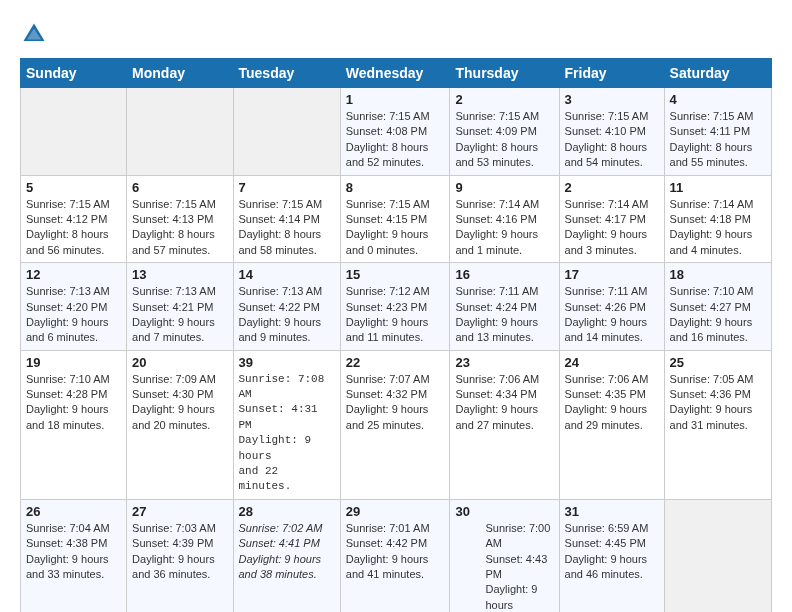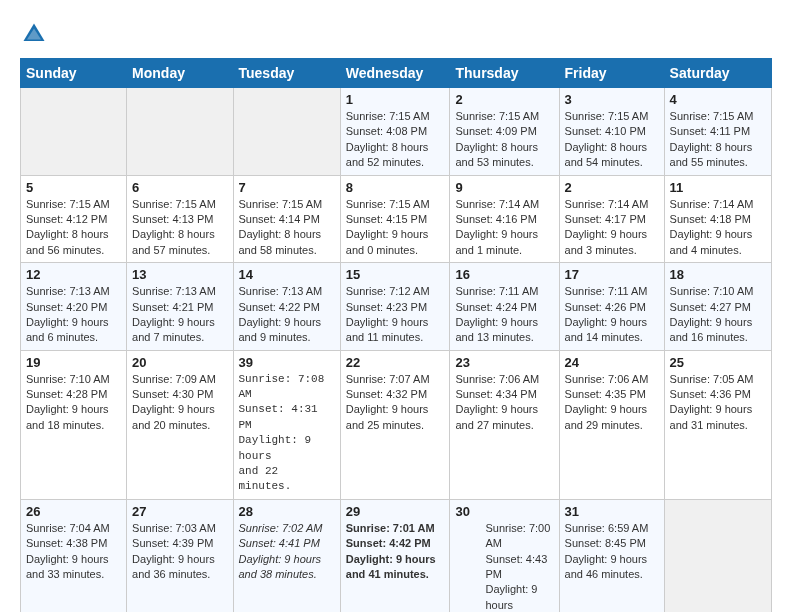--- a/index.html
+++ b/index.html
@@ -330,35 +330,35 @@
         </td>
         <td>
           <div class="day-number">28</div>
           <div class="day-info" style="white-space: pre-line; font-style: italic;">Sunrise: 7:02 AM
 Sunset: 4:41 PM
 Daylight: 9 hours
 and 38 minutes.</div>
         </td>
         <td>
           <div class="day-number">29</div>
-          <div class="day-info" style="white-space: pre-line; font-weight: bold;">Sunrise: 7:01 AM
+          <div class="day-info" style="white-space: pre-line;">Sunrise: 7:01 AM
 Sunset: 4:42 PM
 Daylight: 9 hours
 and 41 minutes.</div>
         </td>
         <td>
           <div class="day-number">30</div>
           <div class="day-info" style="white-space: pre-line; margin-left: 30px;">Sunrise: 7:00 AM
 Sunset: 4:43 PM
 Daylight: 9 hours
 and 43 minutes.</div>
         </td>
         <td>
           <div class="day-number">31</div>
           <div class="day-info" style="white-space: pre-line;">Sunrise: 6:59 AM
-Sunset: 8:45 PM
+Sunset: 4:45 PM
 Daylight: 9 hours
 and 46 minutes.</div>
         </td>
         <td class="empty-cell"></td>
       </tr>
     </tbody>
 </table>
 
 </body></html>

